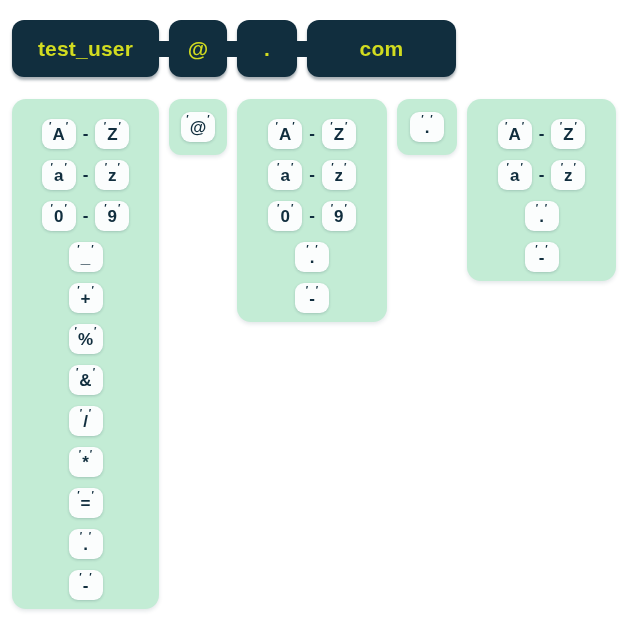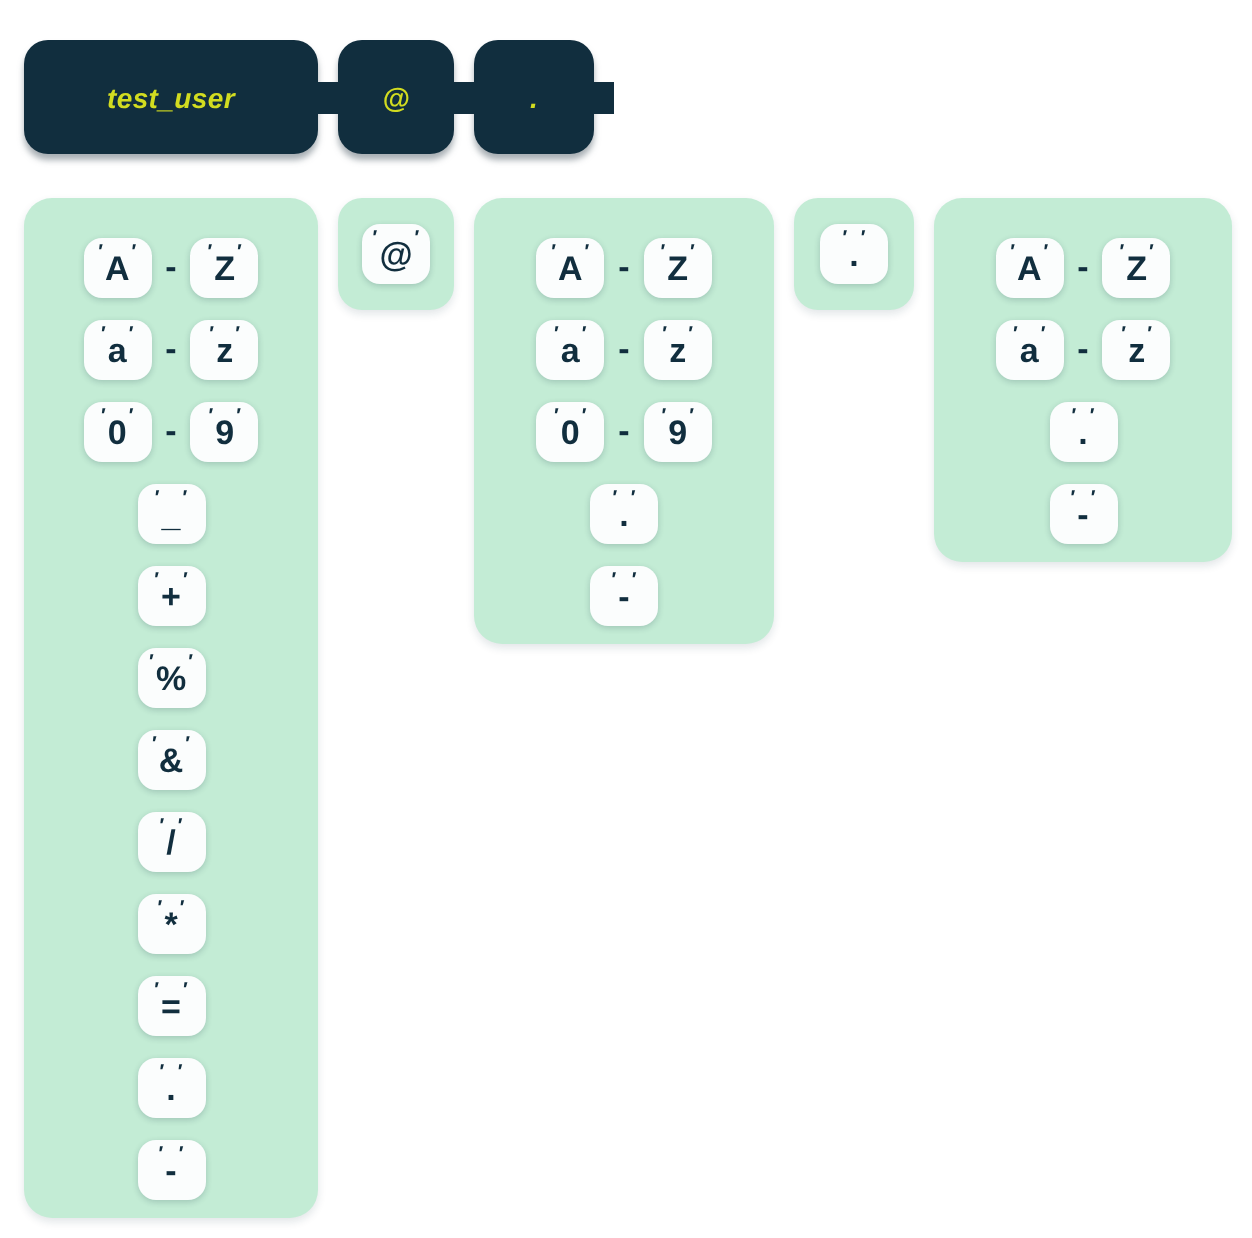--- a/index.html
+++ b/index.html
@@ -26,21 +26,21 @@
   .top-row{margin-top:20px;height:57px;}
   .navy-box{
     width:100%;height:57px;border-radius:12px;background:var(--navy);
     display:flex;align-items:center;justify-content:center;
     box-shadow:0 3px 3px rgba(96,110,118,0.55);
   }
   .topcell.linked::after{
     content:"";position:absolute;right:-10px;top:50%;margin-top:-8px;
     width:10px;height:16px;background:var(--navy);z-index:2;
   }
-  .seg-label{color:var(--yellow);font-size:14px;font-weight:700;letter-spacing:.2px;line-height:1;font-style:italic;}
+  .seg-label{color:var(--yellow);font-size:21px;font-weight:700;letter-spacing:.2px;line-height:1;}
 
   
   .panel-row{margin-top:22px;align-items:flex-start;}
   .panel{
     width:100%;background:var(--mint);border-radius:14px;
     display:flex;flex-direction:column;align-items:center;
     gap:11px;padding:20px 0 9px;
     box-shadow:0 2px 4px rgba(17,46,62,0.12);
   }
   .panel.small{padding:13px 0;border-radius:12px;}
@@ -72,20 +72,25 @@
       <div class="cell c1 topcell linked">
         <div class="navy-box">
           <span class="seg-label">@</span>
         </div>
       </div>
       <div class="cell c3 topcell linked">
         <div class="navy-box">
           <span class="seg-label">.</span>
         </div>
       </div>
+      <div class="cell c4 topcell">
+        <div class="navy-box">
+          <span class="seg-label">com</span>
+        </div>
+      </div>
     </div>
   <div class="row panel-row">
       <div class="cell c0">
         <div class="panel">
           <div class="range-row">
             <div class="token">
               <span class="q">′</span>
               <span class="ch">A</span>
               <span class="q">′</span>
             </div>

